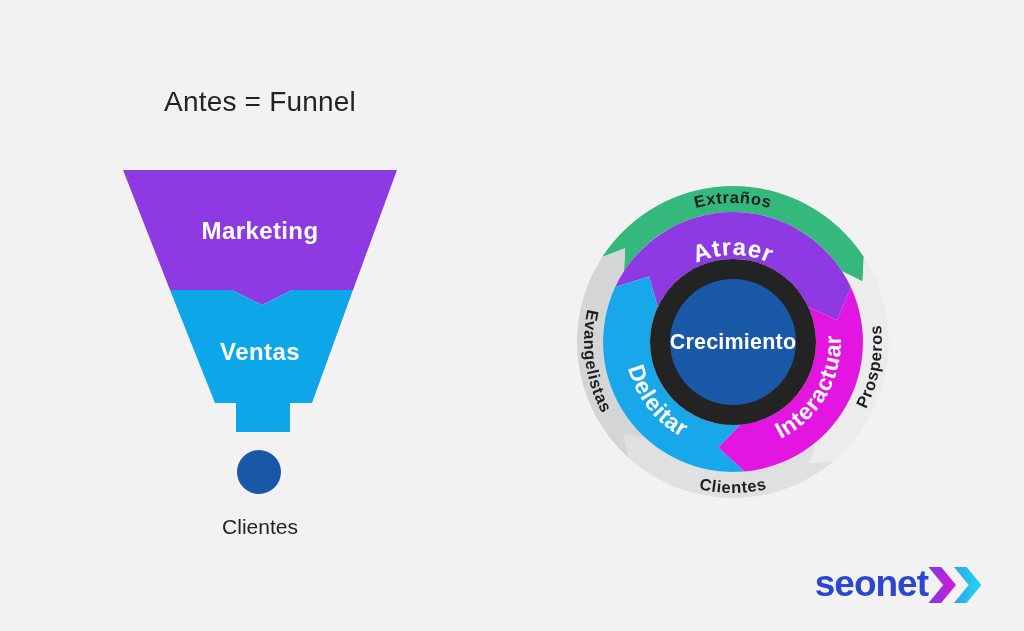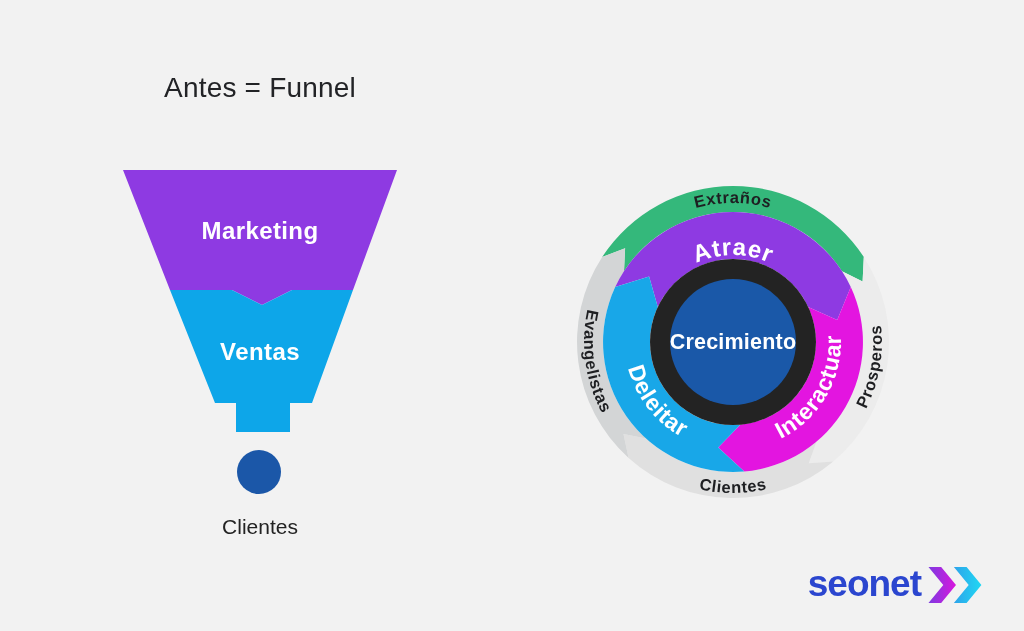--- a/index.html
+++ b/index.html
@@ -2,36 +2,36 @@
 <html><head>
 <meta charset="utf-8">
 <style>
   html,body{margin:0;padding:0;}
   body{font-family:"Liberation Sans", sans-serif;}
   .canvas{
     position:relative;width:1024px;height:631px;overflow:hidden;
     background:#f2f2f2;
   }
   .panel-title{
-    position:absolute;top:72px;width:400px;text-align:center;
+    position:absolute;top:86px;width:400px;text-align:center;
     font-size:28px;font-weight:500;color:#222326;letter-spacing:0.2px;
   }
   .title-left{left:60px;}
   .title-right{left:533px;}
   .funnel-svg{position:absolute;left:95px;top:155px;}
   .flywheel-svg{position:absolute;left:553px;top:162px;}
   .funnel-label{font-size:24px;font-weight:700;fill:#ffffff;letter-spacing:0.4px;}
   .funnel-outcome-label{font-size:21px;font-weight:500;fill:#232323;}
   .fw-dark-label{font-size:16.5px;font-weight:600;fill:#1e1f22;letter-spacing:0.6px;}
   .fw-white-label{font-size:23px;font-weight:800;fill:#ffffff;letter-spacing:0.8px;}
   .fw-atraer-label{font-size:24px;font-weight:800;fill:#ffffff;letter-spacing:0.8px;}
   .fw-center-label{font-size:21.5px;font-weight:700;fill:#ffffff;letter-spacing:0.2px;}
   .logo{
     position:absolute;right:40px;top:563px;height:44px;
-    display:flex;align-items:center;gap:7px;
+    display:flex;align-items:center;
   }
   .logo-text{
     font-size:37px;font-weight:600;letter-spacing:-1px;line-height:1;
     padding-bottom:4px;
   }
 </style>
 </head>
 <body>
 
 <div class="canvas" style="background: rgb(242, 242, 242);">

